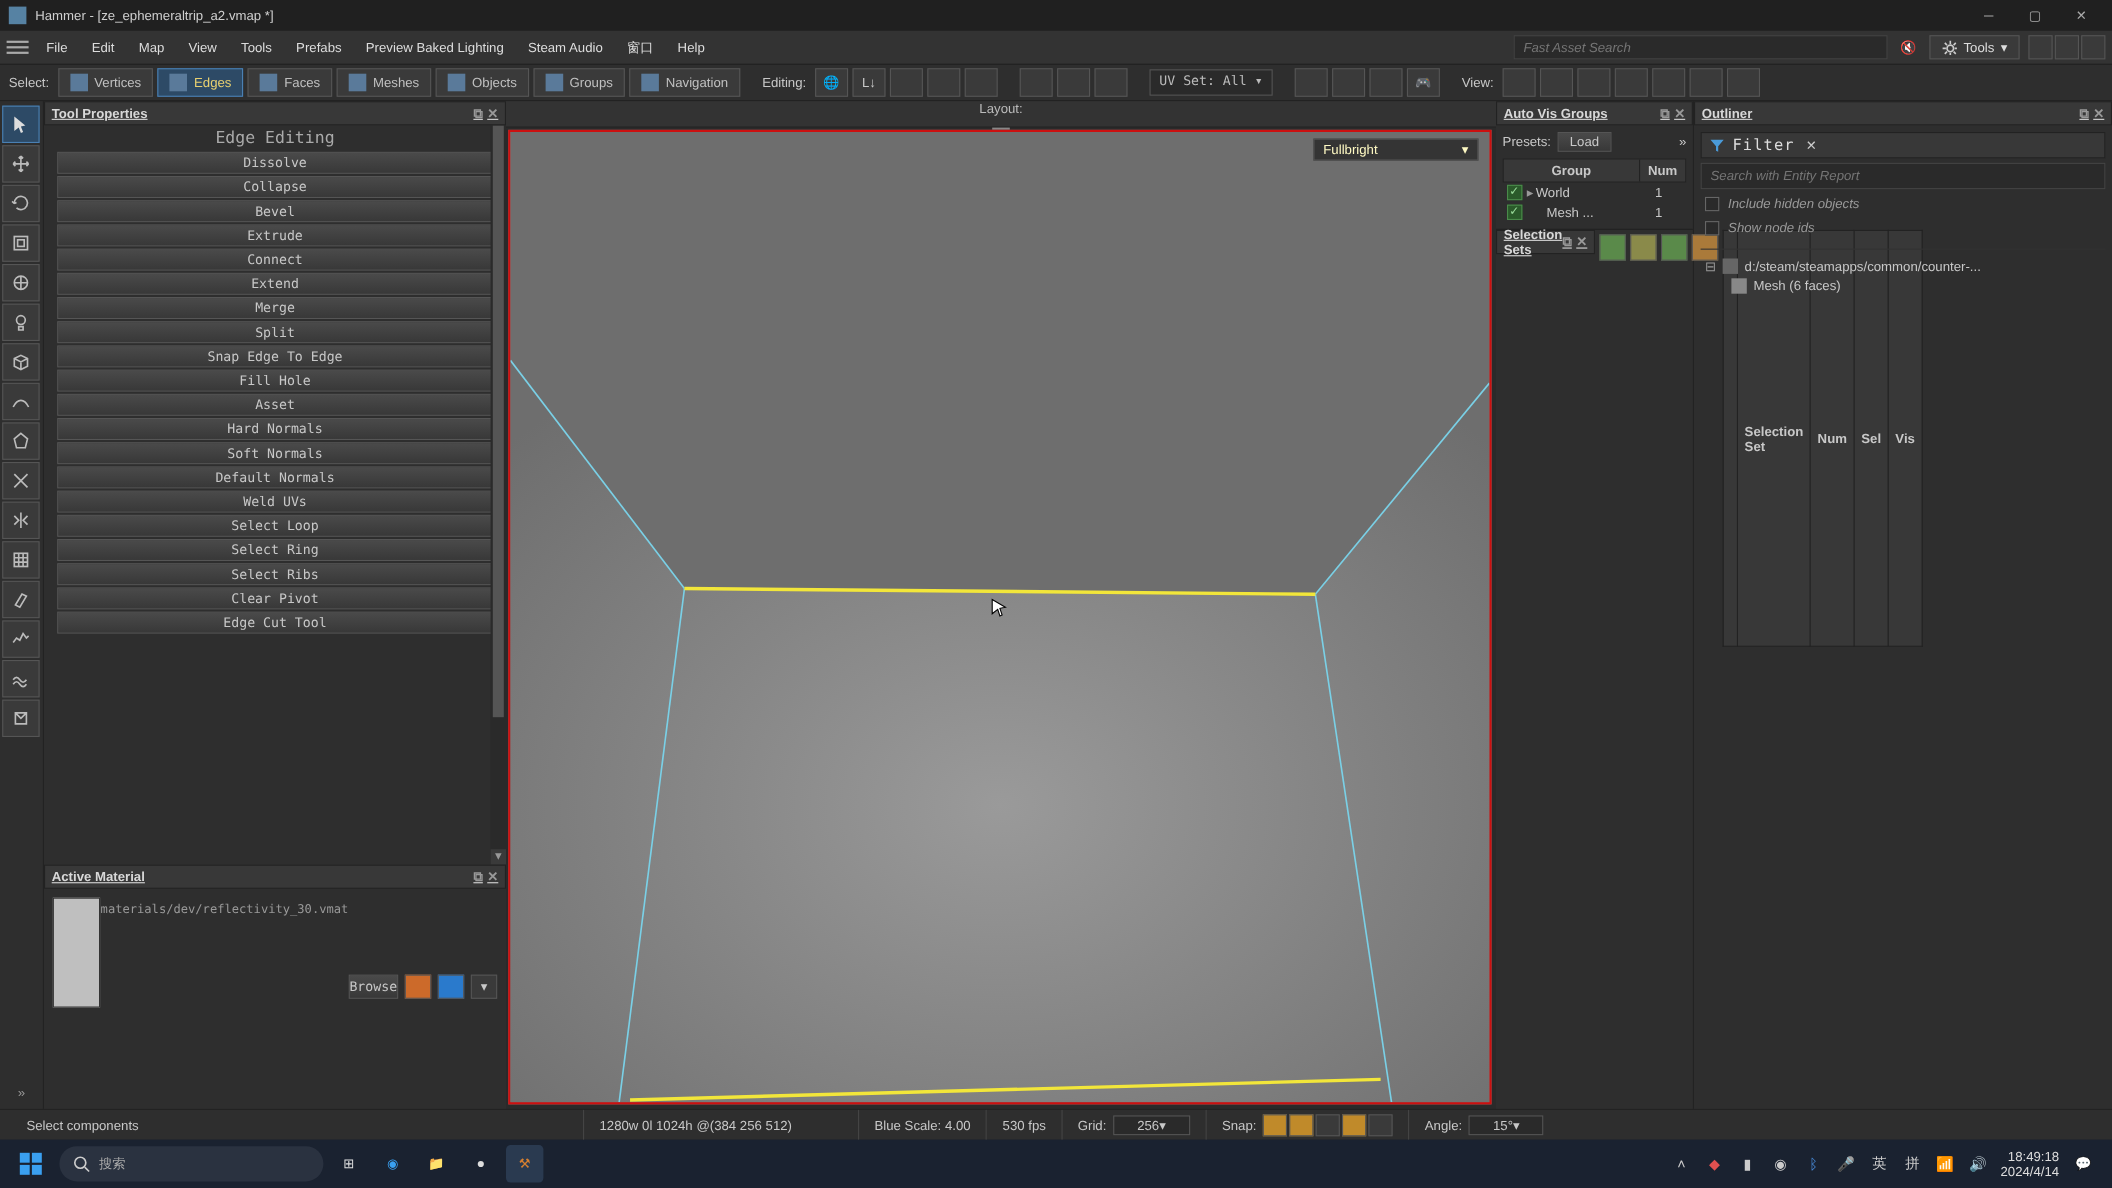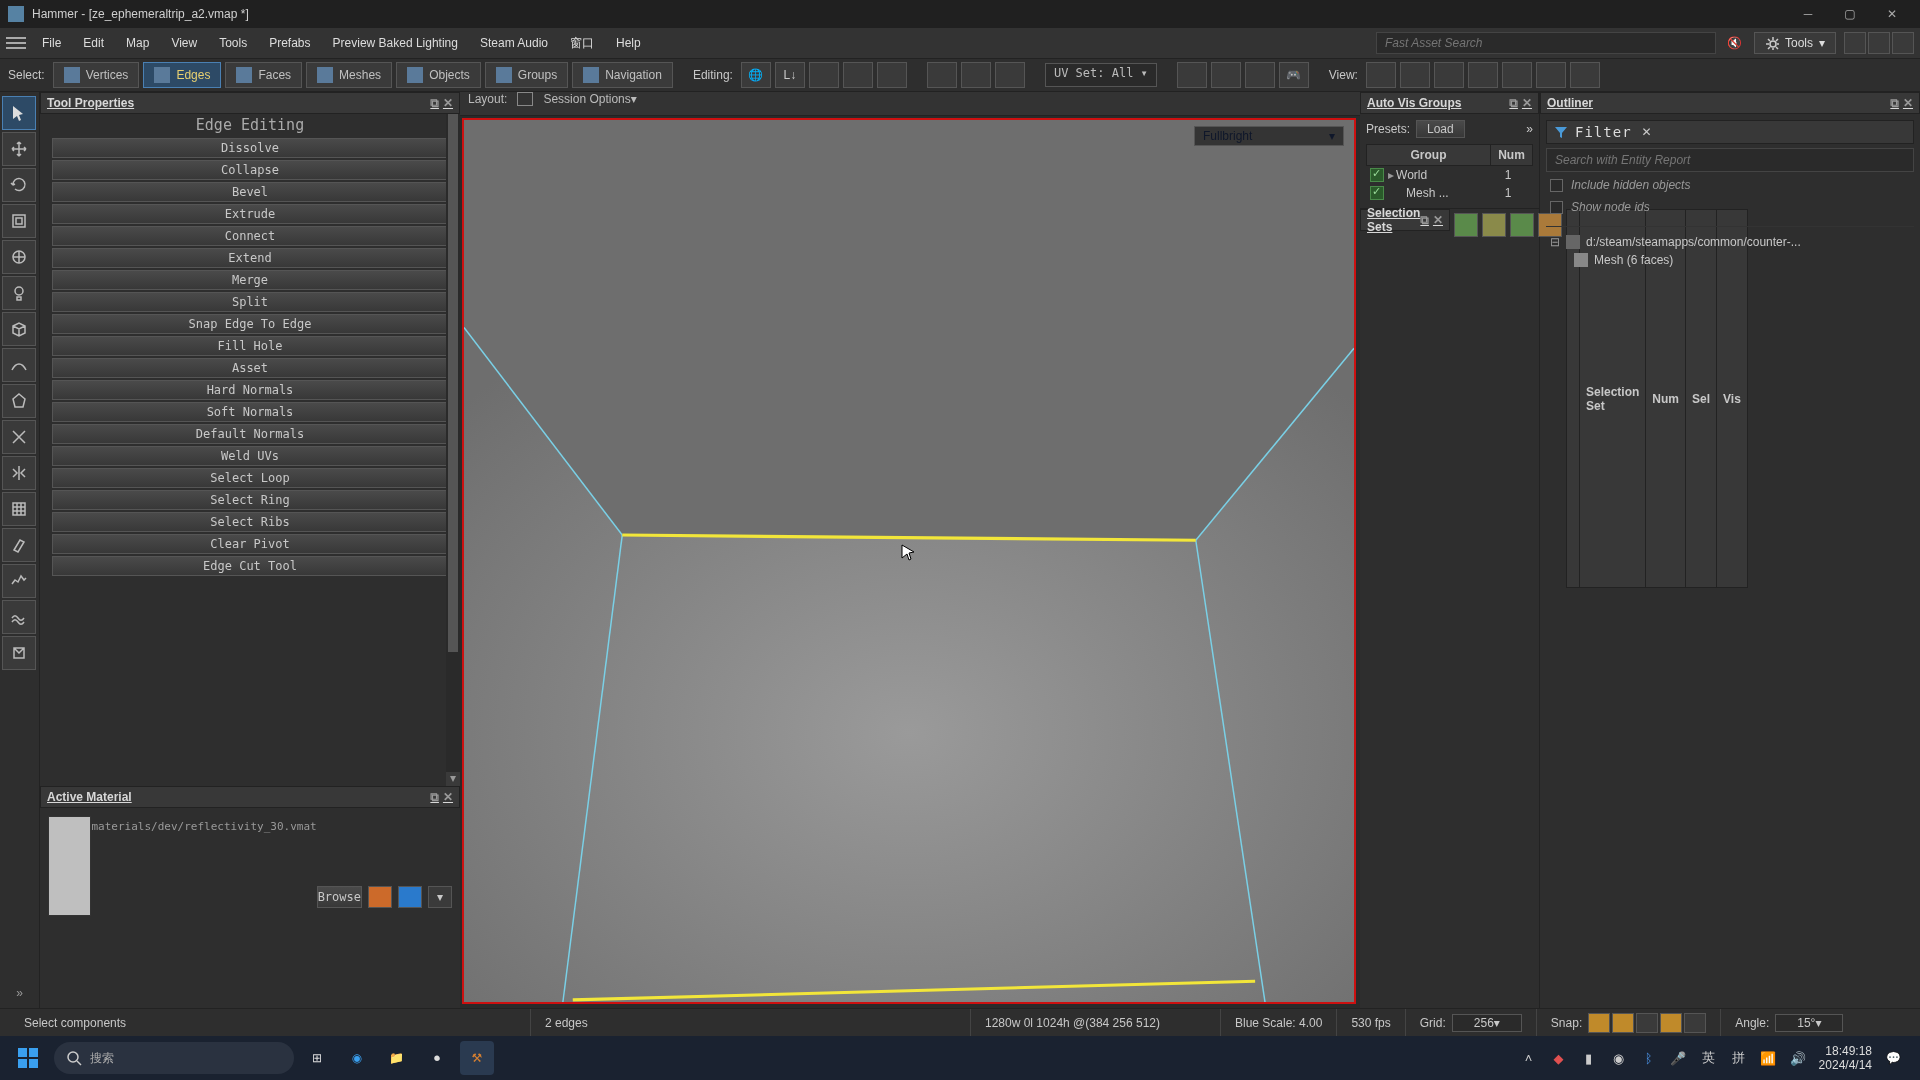--- a/index.html
+++ b/index.html
@@ -64,26 +64,26 @@
 .mat-swatch { width: 100px; height: 100px; background: #bfbfbf; margin: 0 auto 8px; border:1px solid #333;}
 .mat-path { color: #999; font-family: monospace; font-size:11px; padding:4px 0;}
 .mat-row { display: flex; gap: 6px; align-items:center;}
 .mat-row .browse { flex: 1; height: 22px; background: linear-gradient(#4a4a4a,#383838); border: 1px solid #555; text-align: center; line-height: 20px; font-family:monospace;}
 .mat-row .sq { width: 24px; height: 22px; background: #3a3a3a; border: 1px solid #555; display:flex;align-items:center;justify-content:center;}
 .mat-row .sq.orange{background:#cc6a2a;}
 .mat-row .sq.blue{background:#2a7acc;}
 
 
 .viewport-wrap { flex: 1; display: flex; flex-direction: column; background: #2a2a2a; }
-.viewport-top { height: 24px; background: #333; border-bottom: 1px solid #222; display: flex; align-items: flex-start; padding: 0 8px; gap: 10px; }
+.viewport-top { height: 24px; background: #333; border-bottom: 1px solid #222; display: flex; align-items: center; padding: 0 8px; gap: 10px; flex-direction: column; }
 .viewport-top .layout-lbl{color:#bbb;}
 .viewport-top .layout-icn{width:16px;height:14px;border:1px solid #888;}
 .viewport-top .sess{color:#bbb;}
 .viewport { flex: 1; position: relative; background: #7a7a7a; border: 2px solid #cc1010; margin: 2px 4px 4px 2px; overflow:hidden;}
-.viewport .shading { position: absolute; top: 6px; right: 10px; width:150px; height: 20px; background: rgba(42,42,42,.85); border: 1px solid #555; color: #0f172a; padding: 2px 8px; display:flex;align-items:center;justify-content:space-between;}
+.viewport .shading { position: absolute; top: 6px; right: 10px; width:150px; height: 20px; background: rgba(42,42,42,.85); border: 1px solid #555; color: #fef9c3; padding: 2px 8px; display:flex;align-items:center;justify-content:space-between;}
 .viewport svg.scene{position:absolute;inset:0;width:100%;height:100%;}
 .viewport .cursor{position:absolute;left:49%;top:48%;pointer-events:none;}
 .viewport .cursor svg{width:18px;height:18px;}
 
 
 .right-col { width: 560px; background: #2e2e2e; display: flex; }
 .right-a { width: 180px; border-right: 1px solid #222; display:flex;flex-direction:column;}
 .right-b { flex: 1; display:flex;flex-direction:column;}
 
 .avg-body{padding:6px;font-size:12px;}
@@ -543,21 +543,20 @@
             <span>Mesh (6 faces)</span>
           </div>
         </div>
       </div>
     </div>
   </div>
 </div>
 
 <div class="status1">
   <div class="cell">Select components</div>
-  <div class="cell edges">2 edges</div>
   <div class="cell coords">1280w 0l 1024h @(384 256 512)</div>
   <div class="cell">Blue Scale: 4.00</div>
   <div class="cell">530 fps</div>
   <div class="cell">
     <span>Grid:</span>
     <div class="drop">
         <span>256</span>
         <span>▾</span>
       </div>
   </div>

